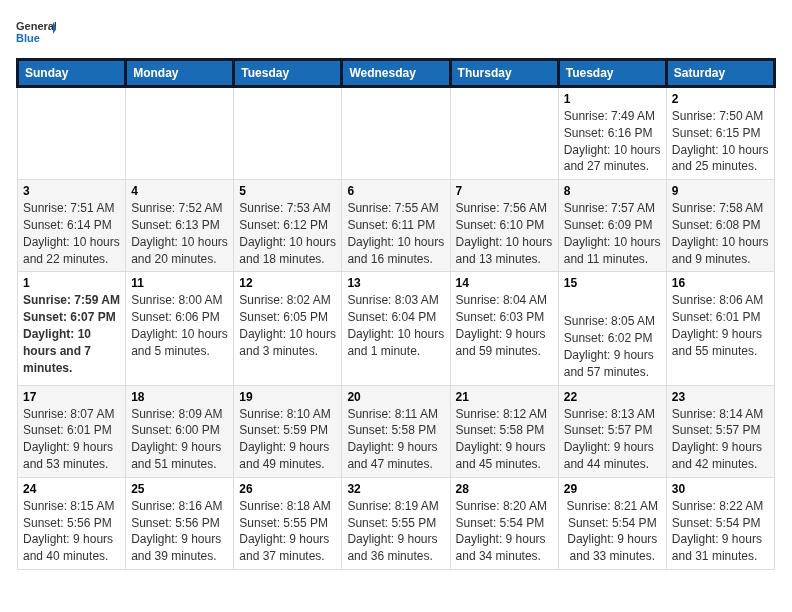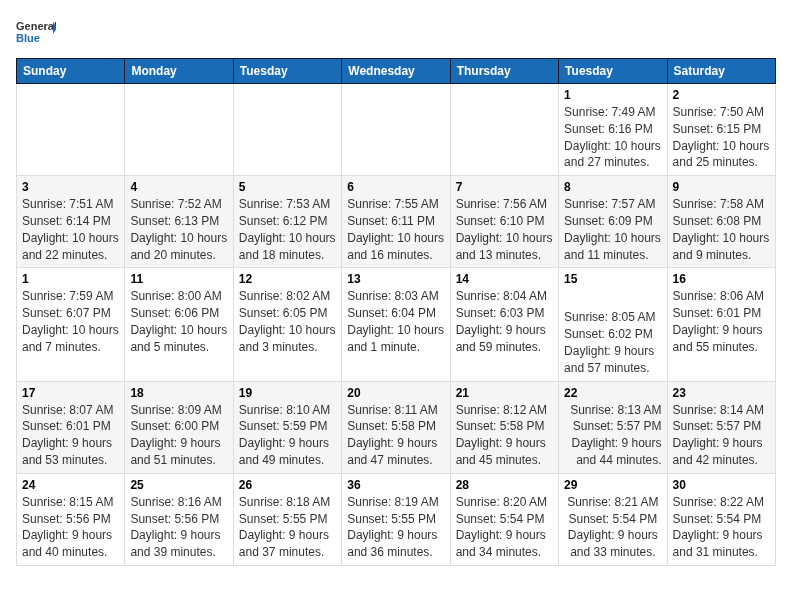--- a/index.html
+++ b/index.html
@@ -37,21 +37,21 @@
       width: 100%;
       border-collapse: collapse;
       font-size: 11px;
     }
     .calendar-table th {
       background-color: #1a6bb5;
       color: #fff;
       text-align: left;
       padding: 5px 6px;
       font-size: 12px;
-      border: 1px solid #0f172a;
+      border: 3px solid #0f172a;
     }
     .calendar-table td {
       vertical-align: top;
       padding: 4px 5px;
       border: 1px solid #ddd;
       width: calc(100% / 7);
       height: 75px;
       background: #fff;
     }
     .calendar-table tr:nth-child(even) td {
@@ -161,21 +161,21 @@
         <td>
           <span class="day-number">9</span>
           <div class="day-info" style="white-space: pre-line;">Sunrise: 7:58 AM
 Sunset: 6:08 PM
 Daylight: 10 hours and 9 minutes.</div>
         </td>
       </tr>
       <tr>
         <td>
           <span class="day-number">1</span>
-          <div class="day-info" style="white-space: pre-line;">Sunrise: 7:59 AM
+          <div class="day-info" style="white-space: pre-line; font-weight: bold;">Sunrise: 7:59 AM
 Sunset: 6:07 PM
 Daylight: 10 hours and 7 minutes.</div>
         </td>
         <td>
           <span class="day-number">11</span>
           <div class="day-info" style="white-space: pre-line;">Sunrise: 8:00 AM
 Sunset: 6:06 PM
 Daylight: 10 hours and 5 minutes.</div>
         </td>
         <td>
@@ -235,21 +235,21 @@
 Daylight: 9 hours and 47 minutes.</div>
         </td>
         <td>
           <span class="day-number">21</span>
           <div class="day-info" style="white-space: pre-line;">Sunrise: 8:12 AM
 Sunset: 5:58 PM
 Daylight: 9 hours and 45 minutes.</div>
         </td>
         <td>
           <span class="day-number">22</span>
-          <div class="day-info" style="white-space: pre-line; text-align: right;">Sunrise: 8:13 AM
+          <div class="day-info" style="white-space: pre-line;">Sunrise: 8:13 AM
 Sunset: 5:57 PM
 Daylight: 9 hours and 44 minutes.</div>
         </td>
         <td>
           <span class="day-number">23</span>
           <div class="day-info" style="white-space: pre-line;">Sunrise: 8:14 AM
 Sunset: 5:57 PM
 Daylight: 9 hours and 42 minutes.</div>
         </td>
       </tr>
@@ -266,21 +266,21 @@
 Sunset: 5:56 PM
 Daylight: 9 hours and 39 minutes.</div>
         </td>
         <td>
           <span class="day-number">26</span>
           <div class="day-info" style="white-space: pre-line;">Sunrise: 8:18 AM
 Sunset: 5:55 PM
 Daylight: 9 hours and 37 minutes.</div>
         </td>
         <td>
-          <span class="day-number">36</span>
+          <span class="day-number">32</span>
           <div class="day-info" style="white-space: pre-line;">Sunrise: 8:19 AM
 Sunset: 5:55 PM
 Daylight: 9 hours and 36 minutes.</div>
         </td>
         <td>
           <span class="day-number">28</span>
           <div class="day-info" style="white-space: pre-line;">Sunrise: 8:20 AM
 Sunset: 5:54 PM
 Daylight: 9 hours and 34 minutes.</div>
         </td>

